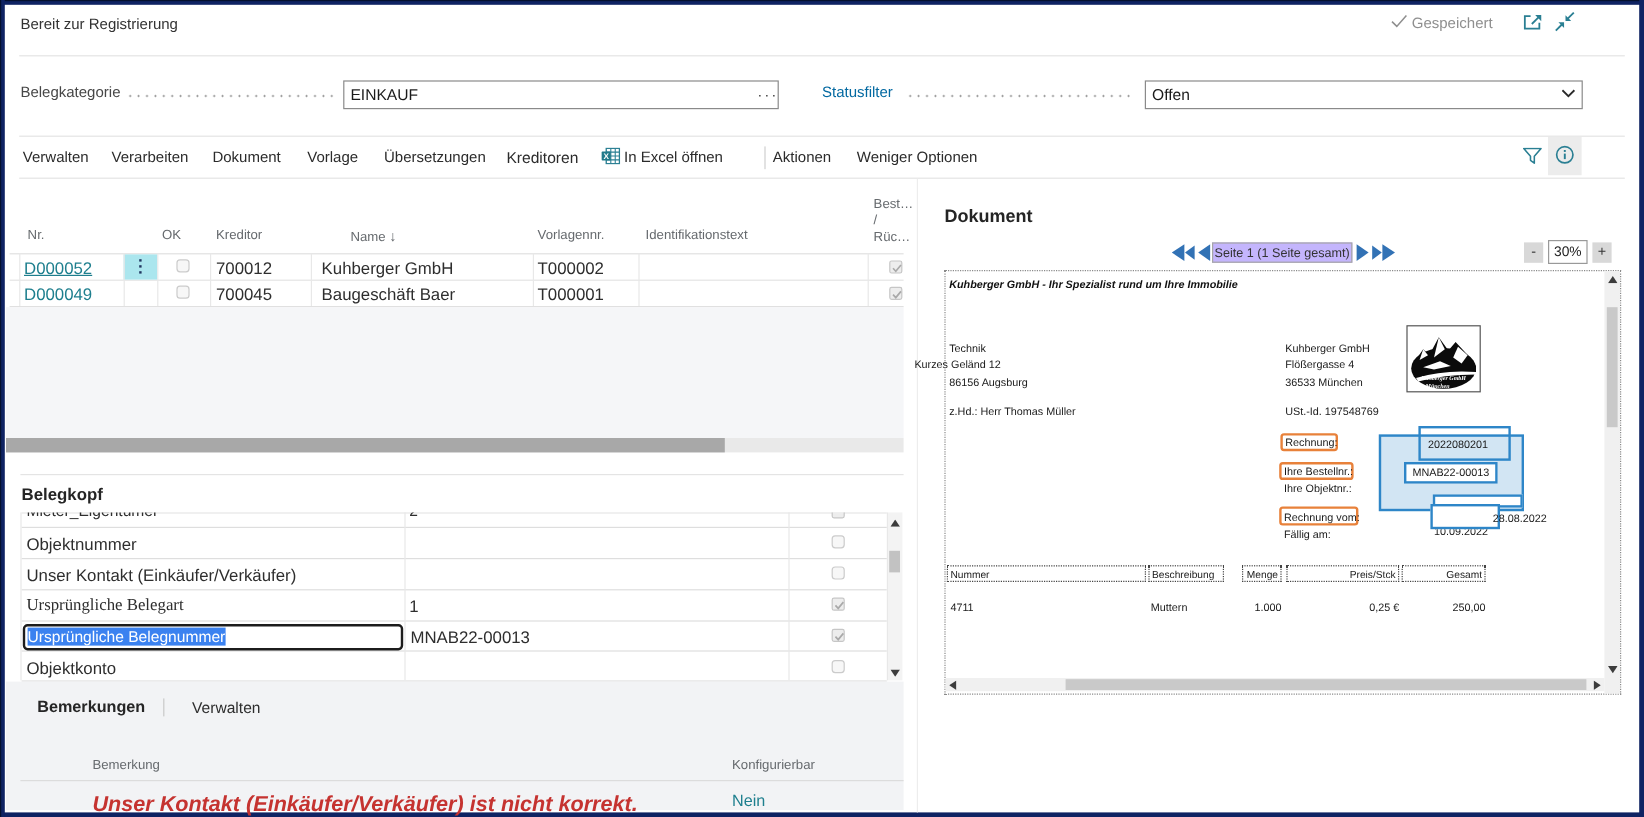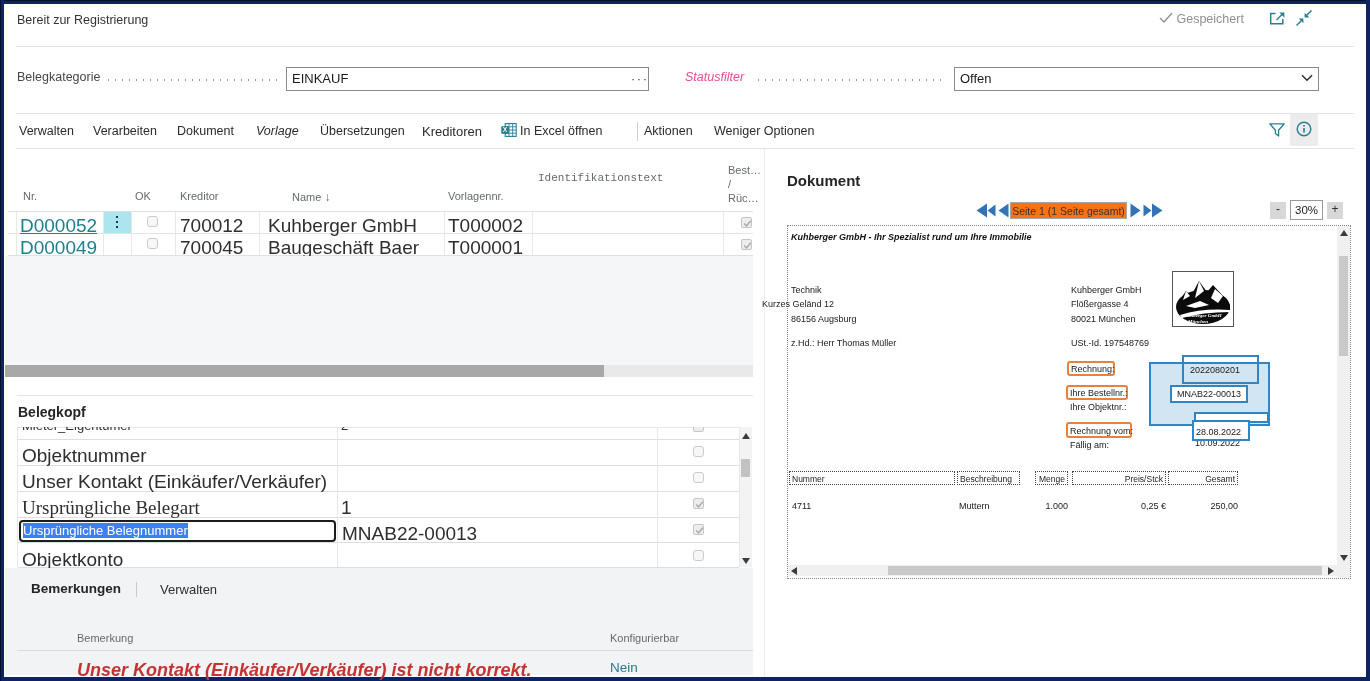--- a/index.html
+++ b/index.html
@@ -5,21 +5,21 @@
 *{margin:0;padding:0;box-sizing:border-box;}
 html,body{width:1370px;height:681px;overflow:hidden;}
 body{font-family:"Liberation Sans",sans-serif;position:relative;background:#ffffff;color:#2b2b2b;}
 .a{position:absolute;}
 .hl{position:absolute;background:#e4e4e4;height:1px;}
 .vl{position:absolute;background:#e8e8e8;width:1px;}
 .cb{position:absolute;width:11px;height:11px;border:1px solid #cbcbcb;border-radius:3px;background:#f7f7f7;}
 .cbc{position:absolute;width:11px;height:11px;border:1px solid #c6c6c6;border-radius:2px;background:#ededed;}
 .cbc svg{position:absolute;left:0;top:0;}
 
-.gridtxt{position:absolute;font-size:19px;color:#2e2e2e;white-space:nowrap;}
+.gridtxt{position:absolute;font-size:14px;color:#2e2e2e;white-space:nowrap;}
 .hdrtxt{position:absolute;font-size:11px;color:#666a6e;white-space:nowrap;}
 .doctxt{position:absolute;font-size:9px;color:#1a1a1a;white-space:nowrap;}
 .doctxt8{position:absolute;font-size:8.5px;color:#1a1a1a;white-space:nowrap;}
 .teal{color:#1e7f8e !important;}
 .obox{position:absolute;border:2px solid #e8813a;border-radius:3px;}
 .bbox{position:absolute;border:2px solid #2e86c8;}
 </style>
 </head>
 <body>
 
@@ -48,35 +48,35 @@
     <path d="M8.4 8.6 L3.7 8.6 L8.4 13.3 Z" fill="#2a7f93"></path>
   </svg>
 
 <div class="hl" style="left:16px;top:46px;width:1338px;"></div>
 
 <div class="a" style="left:17px;top:70px;font-size:12.5px;color:#474747;">Belegkategorie</div>
 <div class="a" style="left:105px;top:79px;width:173px;height:2px;background-image:radial-gradient(circle,#9a9a9a 0.8px,transparent 1px);background-size:7px 2px;"></div>
 <div class="a" style="left:286px;top:67px;width:363px;height:24px;border:1px solid #8a8a8a;background:#fff;"></div>
 <div class="a" style="left:292px;top:71px;font-size:13px;color:#1a1a1a;">EINKAUF</div>
 <div class="a" style="left:631px;top:71px;font-size:13px;color:#444;letter-spacing:1.5px;">···</div>
-<div class="a" style="left:685px;top:70px;font-size:12.5px;color:#ec4899;font-style:italic;">Statusfilter</div>
+<div class="a" style="left:685px;top:70px;font-size:12.5px;color:#0369a1;">Statusfilter</div>
 <div class="a" style="left:755px;top:79px;width:190px;height:2px;background-image:radial-gradient(circle,#9a9a9a 0.8px,transparent 1px);background-size:7px 2px;"></div>
 <div class="a" style="left:954px;top:67px;width:365px;height:24px;border:1px solid #8a8a8a;background:#fff;"></div>
 <div class="a" style="left:960px;top:71px;font-size:13px;color:#1a1a1a;">Offen</div>
 <svg class="a" style="left:1301px;top:74px;" width="12" height="8" viewBox="0 0 12 8">
     <path d="M1 1.2 L6 6.2 L11 1.2" stroke="#2b2b2b" stroke-width="1.5" fill="none"></path>
   </svg>
 
 <div class="hl" style="left:16px;top:113px;width:1338px;"></div>
 
 <div class="a" style="left:1290px;top:114px;width:28px;height:32px;background:#ececec;"></div>
 <div class="a" style="left:19px;top:124px;font-size:12.5px;">Verwalten</div>
 <div class="a" style="left:93px;top:124px;font-size:12.5px;">Verarbeiten</div>
 <div class="a" style="left:177px;top:124px;font-size:12.5px;">Dokument</div>
-<div class="a" style="left:256px;top:124px;font-size:12.5px;font-style:italic;">Vorlage</div>
+<div class="a" style="left:256px;top:124px;font-size:12.5px;">Vorlage</div>
 <div class="a" style="left:320px;top:124px;font-size:12.5px;">Übersetzungen</div>
 <div class="a" style="left:422px;top:124px;font-size:13px;">Kreditoren</div>
 <svg class="a" style="left:501px;top:123px;" width="16" height="14" viewBox="0 0 16 14">
     <rect x="4.2" y="0.6" width="11" height="12.8" fill="#fff" stroke="#2a7f93" stroke-width="1.1"></rect>
     <path d="M8 0.6 L8 13.4 M11.7 0.6 L11.7 13.4 M4.2 3.8 L15.2 3.8 M4.2 7 L15.2 7 M4.2 10.2 L15.2 10.2" stroke="#2a7f93" stroke-width="0.9"></path>
     <rect x="0.3" y="3.2" width="7.6" height="7.6" rx="0.8" fill="#217a8a"></rect>
     <text x="4.1" y="9.2" font-size="6.8" fill="#fff" text-anchor="middle" font-family="Liberation Sans" font-weight="bold">X</text>
   </svg>
 <div class="a" style="left:520px;top:124px;font-size:12.5px;">In Excel öffnen</div>
 <div class="a" style="left:637px;top:122px;width:1px;height:19px;background:#cfcfcf;"></div>
@@ -90,21 +90,21 @@
     <rect x="7.2" y="7" width="1.6" height="4.6" fill="#2a7f93"></rect>
     <rect x="7.2" y="4" width="1.6" height="1.6" fill="#2a7f93"></rect>
   </svg>
 <div class="hl" style="left:16px;top:148px;width:1338px;"></div>
 
 <div class="hdrtxt" style="left:23px;top:190px;">Nr.</div>
 <div class="hdrtxt" style="left:135px;top:190px;">OK</div>
 <div class="hdrtxt" style="left:180px;top:190px;">Kreditor</div>
 <div class="hdrtxt" style="left:268px;top:190px;padding-left:24px;">Name <span style="font-size:12px;">↓</span></div>
 <div class="hdrtxt" style="left:448px;top:190px;">Vorlagennr.</div>
-<div class="hdrtxt" style="left:538px;top:172px;font-family:Liberation Mono, monospace;">Identifikationstext</div>
+<div class="hdrtxt" style="left:538px;top:190px;">Identifikationstext</div>
 <div class="hdrtxt" style="left:728px;top:163px;line-height:14px;">Best…<br>/<br>Rüc…</div>
 
 <div class="hl" style="left:8px;top:211px;width:745px;background:#e0e0e0;"></div>
 <div class="hl" style="left:8px;top:233px;width:745px;background:#e4e4e4;"></div>
 <div class="hl" style="left:8px;top:255px;width:745px;background:#e0e0e0;"></div>
 <div class="a" style="left:103px;top:212px;width:28px;height:21px;background:#abe6ee;"></div>
 <div class="a" style="left:116px;top:216px;width:2px;height:2px;background:#20355f;box-shadow:0 5px #20355f,0 10px #20355f;"></div>
 <div class="vl" style="left:16px;top:211px;height:44px;"></div>
 <div class="vl" style="left:103px;top:211px;height:44px;"></div>
 <div class="vl" style="left:131px;top:211px;height:44px;"></div>
@@ -204,42 +204,42 @@
 <div class="a" style="left:764px;top:149px;width:1px;height:528px;background:#ededed;"></div>
 <div class="a" style="left:787px;top:172px;font-size:15px;font-weight:bold;color:#252525;">Dokument</div>
 
 <svg class="a" style="left:976px;top:203px;" width="20" height="15" viewBox="0 0 20 15">
     <path d="M11 0.5 L11 14.5 L0.5 7.5 Z" fill="#3272b5"></path>
     <path d="M19.5 1.5 L19.5 13.5 L11.5 7.5 Z" fill="#3272b5"></path>
   </svg>
 <svg class="a" style="left:998px;top:203px;" width="11" height="15" viewBox="0 0 11 15">
     <path d="M10.5 0.5 L10.5 14.5 L0.5 7.5 Z" fill="#3272b5"></path>
   </svg>
-<div class="a" style="left:1010px;top:202px;width:117px;height:17px;border:1px solid #a6a6a6;background:#f97316;font-size:10.5px;color:#333;text-align:center;line-height:17px;white-space:nowrap;">Seite 1 (1 Seite gesamt)</div>
+<div class="a" style="left:1010px;top:202px;width:117px;height:17px;border:1px solid #a6a6a6;background:#c4b5fd;font-size:10.5px;color:#333;text-align:center;line-height:17px;white-space:nowrap;">Seite 1 (1 Seite gesamt)</div>
 <svg class="a" style="left:1130px;top:203px;" width="11" height="15" viewBox="0 0 11 15">
     <path d="M0.5 0.5 L0.5 14.5 L10.5 7.5 Z" fill="#3272b5"></path>
   </svg>
 <svg class="a" style="left:1143px;top:203px;" width="20" height="15" viewBox="0 0 20 15">
     <path d="M0.5 1.5 L0.5 13.5 L8.5 7.5 Z" fill="#3272b5"></path>
     <path d="M9 0.5 L9 14.5 L19.5 7.5 Z" fill="#3272b5"></path>
   </svg>
 
 <div class="a" style="left:1270px;top:202px;width:16px;height:17px;background:#d8d8d8;font-size:12px;text-align:center;line-height:15px;color:#333;">-</div>
 <div class="a" style="left:1290px;top:200px;width:33px;height:20px;border:1px solid #999;background:#fff;font-size:11.5px;text-align:center;line-height:18px;color:#222;">30%</div>
 <div class="a" style="left:1327px;top:202px;width:16px;height:17px;background:#d8d8d8;font-size:12px;text-align:center;line-height:15px;color:#333;">+</div>
 
 <div class="a" style="left:787px;top:225px;width:564px;height:354px;border:1px dotted #8a8a8a;background:#fff;"></div>
 <div class="a" style="left:791px;top:232px;font-size:9px;font-weight:bold;font-style:italic;color:#111;">Kuhberger GmbH - Ihr Spezialist rund um Ihre Immobilie</div>
 <div class="doctxt" style="left:791px;top:285px;">Technik</div>
 <div class="doctxt" style="left:762px;top:299px;">Kurzes Geländ 12</div>
 <div class="doctxt" style="left:791px;top:314px;">86156 Augsburg</div>
 <div class="doctxt" style="left:791px;top:338px;">z.Hd.: Herr Thomas Müller</div>
 <div class="doctxt" style="left:1071px;top:285px;">Kuhberger GmbH</div>
 <div class="doctxt" style="left:1071px;top:299px;">Flößergasse 4</div>
-<div class="doctxt" style="left:1071px;top:314px;">80021 München</div>
+<div class="doctxt" style="left:1071px;top:314px;">36533 München</div>
 <div class="doctxt" style="left:1071px;top:338px;">USt.-Id. 197548769</div>
 
 <div class="a" style="left:1172px;top:271px;width:62px;height:56px;border:1px solid #555;background:#fff;">
 <svg width="60" height="54" viewBox="0 0 60 54">
       <ellipse cx="30" cy="35" rx="27" ry="17" fill="#0b0b0b"></ellipse>
       <path d="M4 32 L13 19 L18 24 L26 9 L34 20 L40 13 L52 26 L57 33 L57 38 L4 38 Z" fill="#0b0b0b"></path>
       <path d="M13 19 L17 24 L10 28 Z" fill="#fff"></path>
       <path d="M26 9 L31 19 L22 26 Z" fill="#fff"></path>
       <path d="M42 17 L50 24 L45 31 L38 26 Z" fill="#fff"></path>
       <path d="M13 34 L27 29 L36 33 L22 36 Z" fill="#fff"></path>
@@ -255,21 +255,21 @@
 <div class="doctxt" style="left:1070px;top:388px;">Ihre Bestellnr.:</div>
 <div class="doctxt" style="left:1070px;top:402px;">Ihre Objektnr.:</div>
 <div class="obox" style="left:1066px;top:422px;width:66px;height:16px;"></div>
 <div class="doctxt" style="left:1070px;top:426px;">Rechnung vom:</div>
 <div class="doctxt" style="left:1070px;top:440px;">Fällig am:</div>
 <div class="doctxt" style="left:1195px;top:437.5px;">10.09.2022</div>
 
 <div class="bbox" style="left:1149px;top:362px;width:121px;height:64px;background:rgba(155,198,228,0.45);"></div>
 <div class="bbox" style="left:1194px;top:412px;width:75px;height:11px;background:#fff;"></div>
 <div class="bbox" style="left:1192px;top:420px;width:58px;height:21px;background:#fff;"></div>
-<div class="doctxt" style="left:1196px;top:427px;">28.08.2022</div>
+<div class="doctxt" style="left:1244px;top:427px;">28.08.2022</div>
 <div class="bbox" style="left:1182px;top:355px;width:77px;height:29px;"></div>
 <div class="doctxt" style="left:1190px;top:365px;">2022080201</div>
 <div class="bbox" style="left:1170px;top:385px;width:78px;height:18px;background:#fff;"></div>
 <div class="doctxt" style="left:1177px;top:389px;">MNAB22-00013</div>
 
 <div class="a" style="left:789px;top:471px;width:166px;height:14px;border:1px dotted #444;"></div>
 <div class="doctxt8" style="left:792px;top:474px;">Nummer</div>
 <div class="a" style="left:957px;top:471px;width:63px;height:14px;border:1px dotted #444;"></div>
 <div class="doctxt8" style="left:960px;top:474px;">Beschreibung</div>
 <div class="a" style="left:1035px;top:471px;width:33px;height:14px;border:1px dotted #444;"></div>

